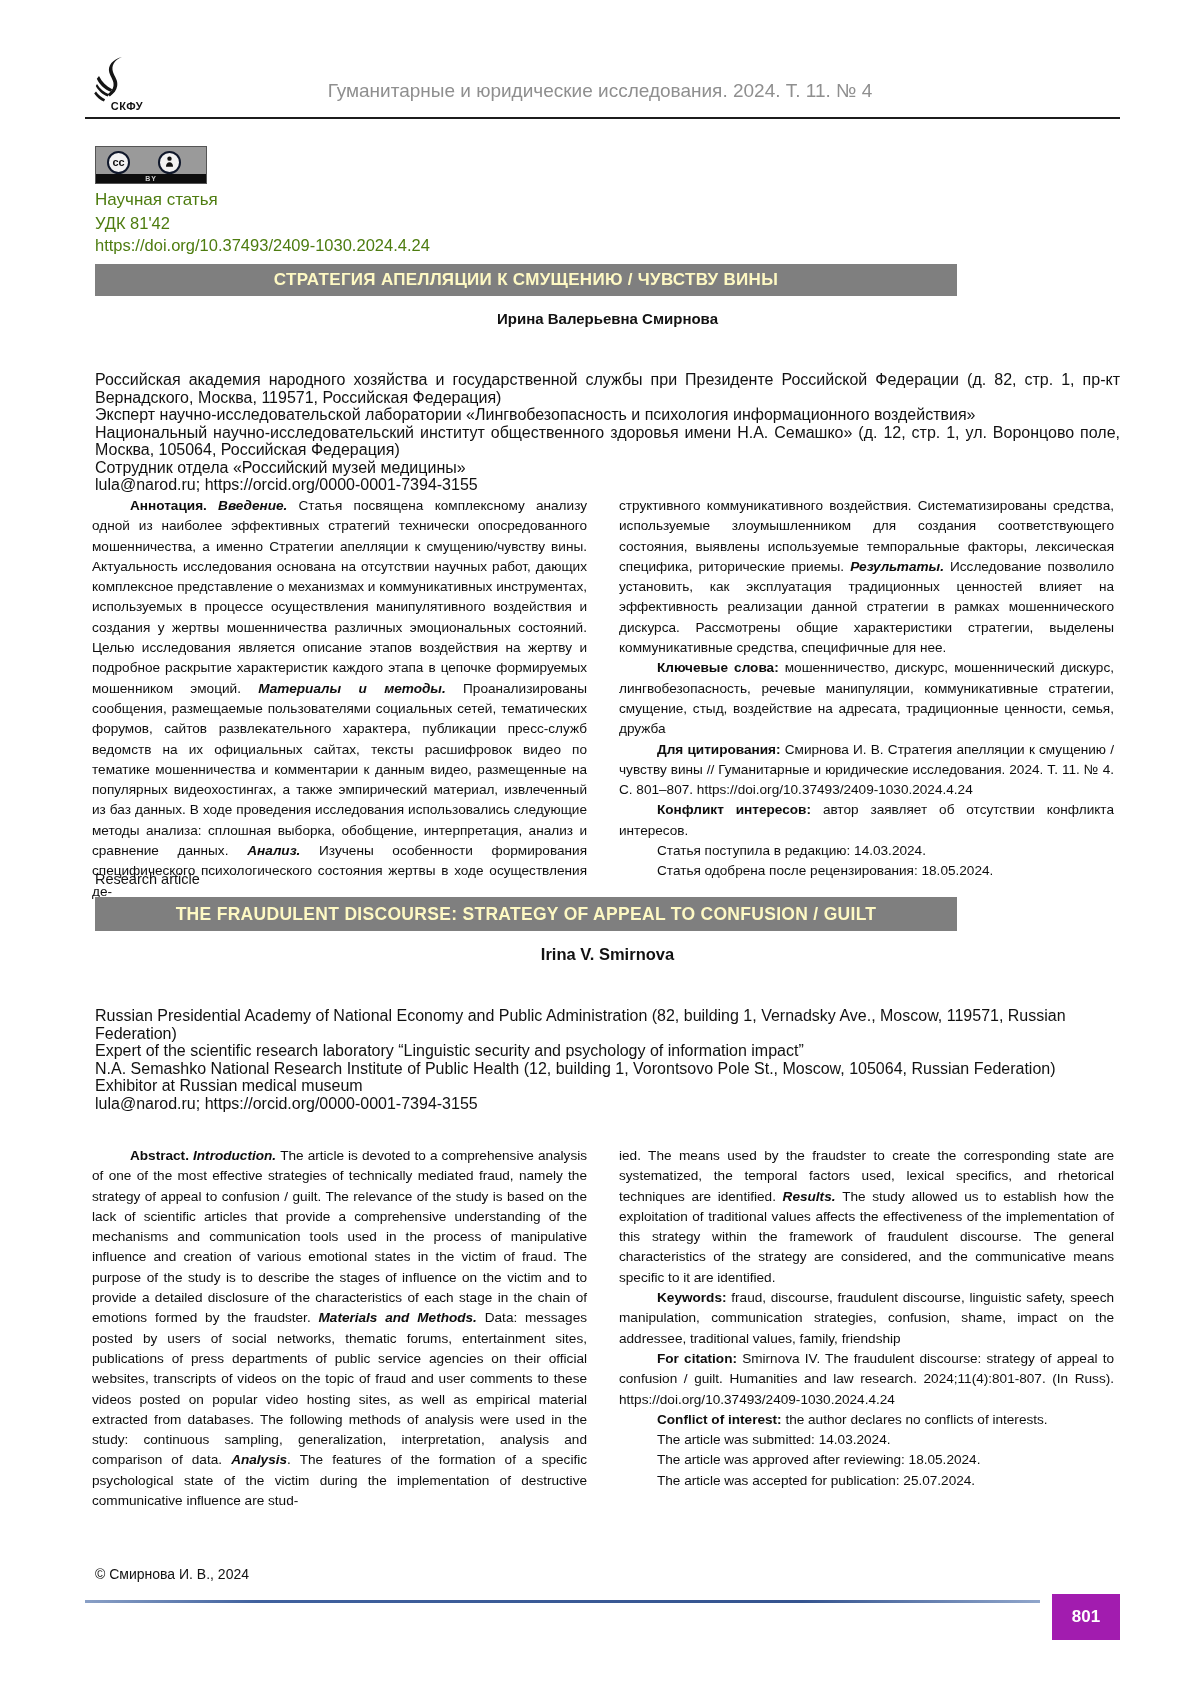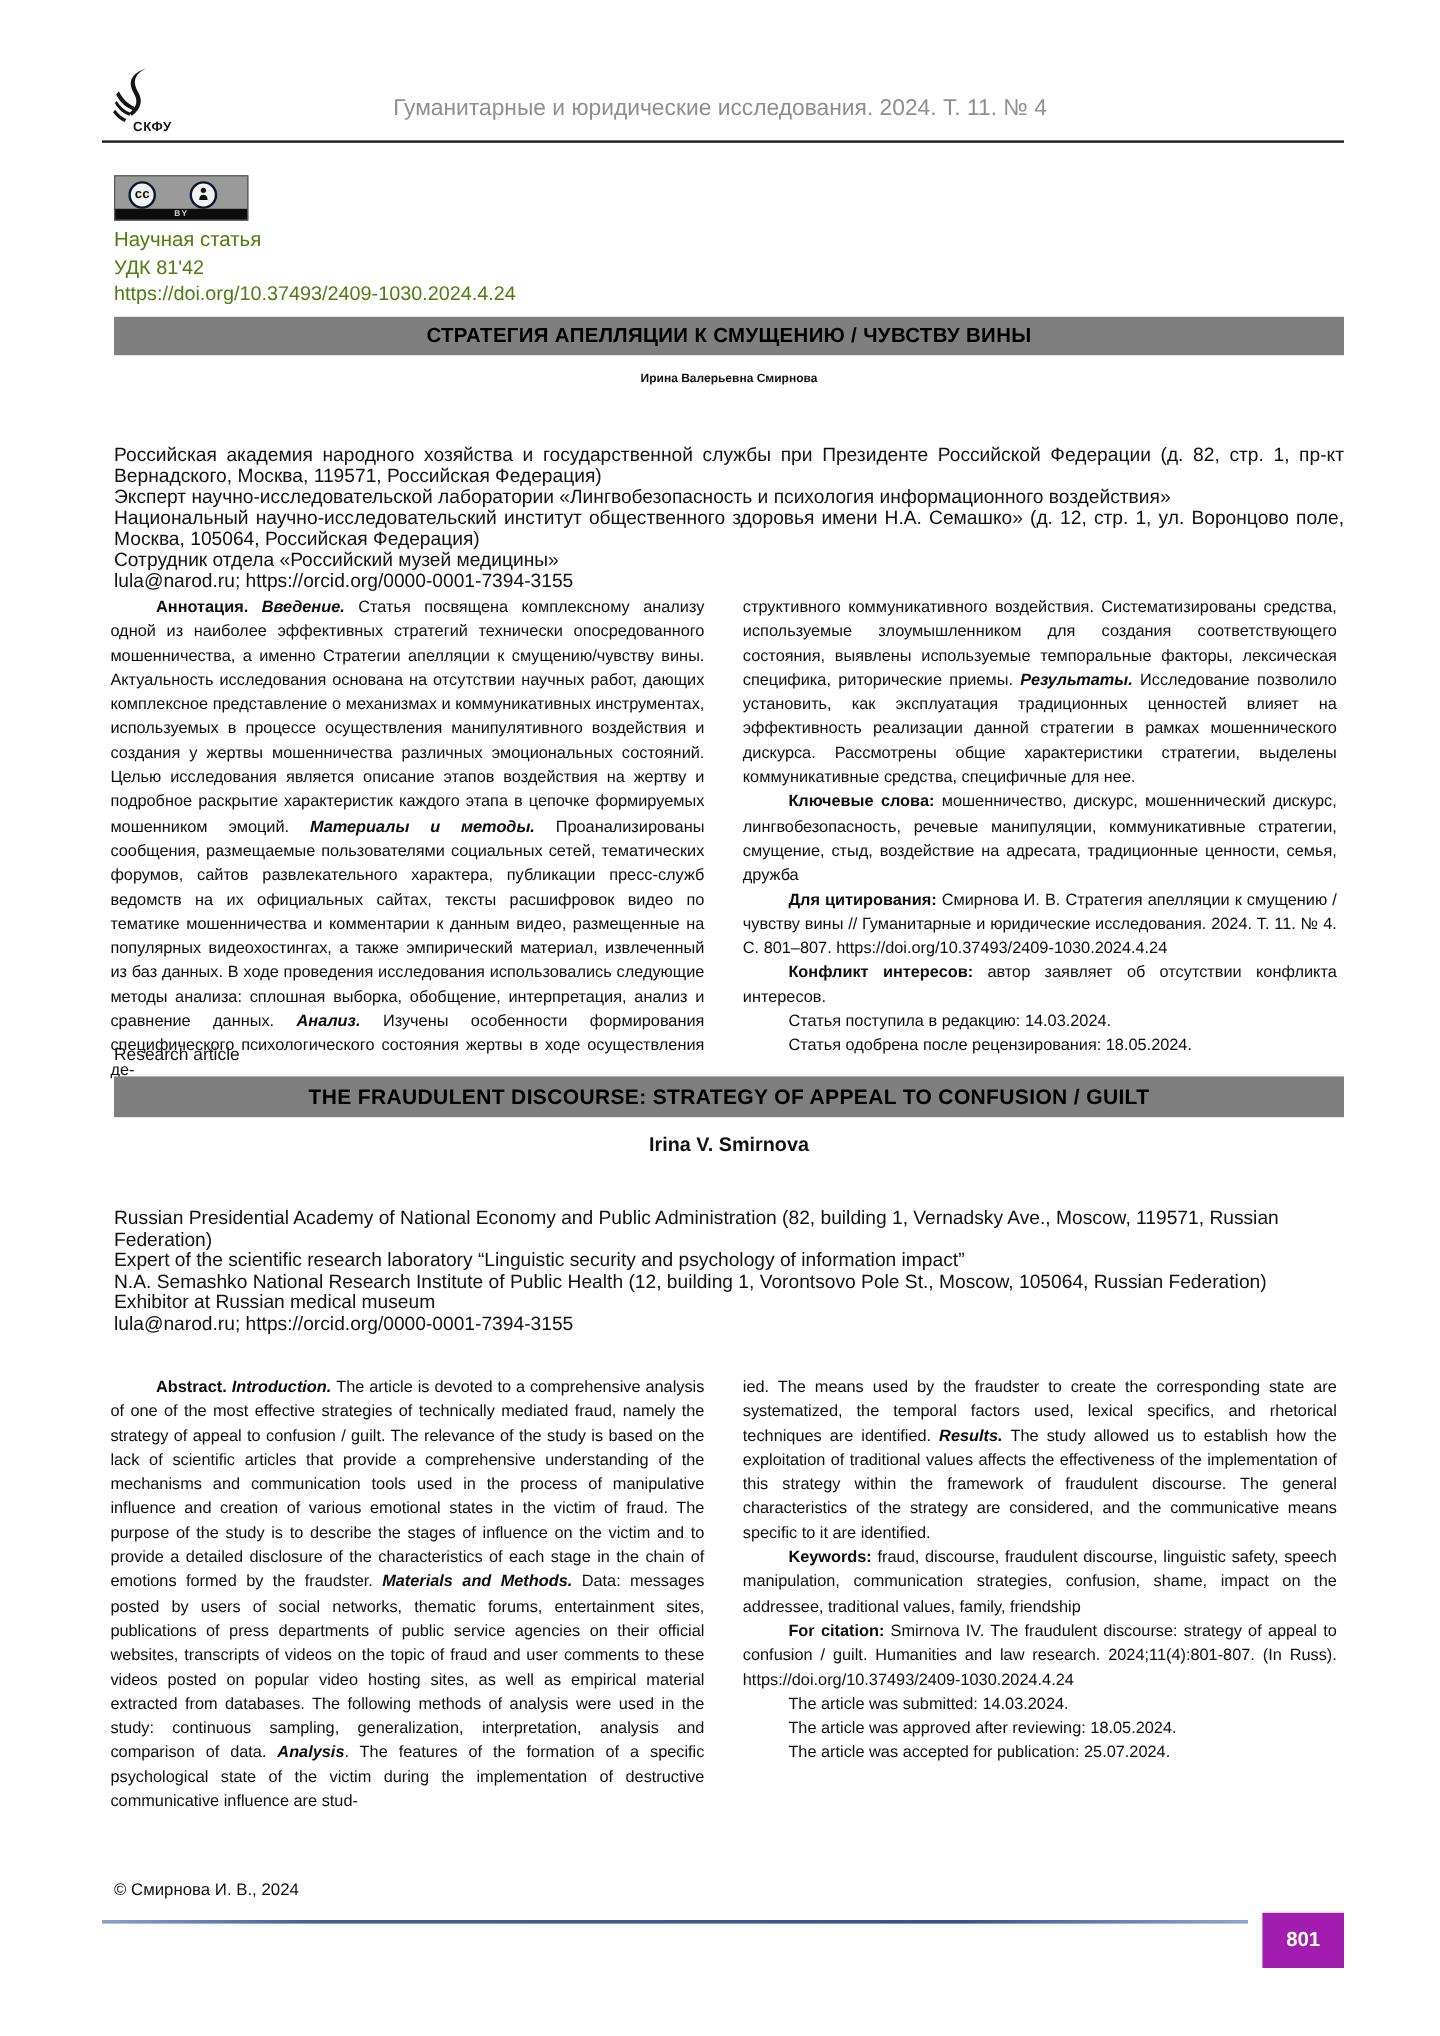--- a/index.html
+++ b/index.html
@@ -24,27 +24,27 @@
   .cc-strip { position:absolute; left:0; bottom:0; width:100%; height:9px; background:#0d0d0d; color:#cfcfcf;
               font-size:7px; font-weight:bold; text-align:center; line-height:9px; letter-spacing:1px; }
 
   
   .meta-line { position:absolute; left:95px; font-size:16.5px; color:#4d7c0f; }
   .t-type { top:190px; font-size:17px; }
   .t-udc  { top:214px; }
   .t-doi  { top:236px; }
 
   
-  .title-bar { position:absolute; left:95px; width:1025px; background:#7f7f7f; color:#000000; font-weight:bold;
+  .title-bar { position:absolute; left:95px; width:862px; background:#7f7f7f; color:#fef9c3; font-weight:bold;
                text-align:center; letter-spacing:.3px; }
   .bar-ru { top:264px; height:32px; line-height:32px; font-size:17px; }
   .bar-en { top:897px; height:34px; line-height:34px; font-size:17.5px; }
 
   .author { position:absolute; left:95px; width:1025px; text-align:center; font-weight:bold; }
-  .author-ru { top:310px; font-size:10px; }
+  .author-ru { top:310px; font-size:15px; }
   .author-en { top:945px; font-size:16.5px; }
 
   .affil { position:absolute; left:95px; width:1025px; font-size:16px; line-height:17.5px; color:#111;margin-top:23px; }
   .affil-ru { top:348px; text-align:justify; }
   .affil-en { top:984px; }
 
   .research-article { position:absolute; left:95px; top:871px; font-size:14.5px; }
 
   
   .abstract { position:absolute; left:92px; width:1022px; display:flex; gap:32px; }
@@ -131,20 +131,21 @@
     </div>
 
   <div class="abstract abs-en">
     <div class="col">
         <p class="ind"><span class="b">Abstract. </span><span class="bi">Introduction. </span><span>The article is devoted to a comprehensive analysis of one of the most effective strategies of technically mediated fraud, namely the strategy of appeal to confusion / guilt. The relevance of the study is based on the lack of scientific articles that provide a comprehensive understanding of the mechanisms and communication tools used in the process of manipulative influence and creation of various emotional states in the victim of fraud. The purpose of the study is to describe the stages of influence on the victim and to provide a detailed disclosure of the characteristics of each stage in the chain of emotions formed by the fraudster. </span><span class="bi">Materials and Methods. </span><span>Data: messages posted by users of social networks, thematic forums, entertainment sites, publications of press departments of public service agencies on their official websites, transcripts of videos on the topic of fraud and user comments to these videos posted on popular video hosting sites, as well as empirical material extracted from databases. The following methods of analysis were used in the study: continuous sampling, generalization, interpretation, analysis and comparison of data. </span><span class="bi">Analysis</span><span>. The features of the formation of a specific psychological state of the victim during the implementation of destructive communicative influence are stud-</span></p>
       </div>
     <div class="col">
         <p class=""><span>ied. The means used by the fraudster to create the corresponding state are systematized, the temporal factors used, lexical specifics, and rhetorical techniques are identified. </span><span class="bi">Results. </span><span>The study allowed us to establish how the exploitation of traditional values affects the effectiveness of the implementation of this strategy within the framework of fraudulent discourse. The general characteristics of the strategy are considered, and the communicative means specific to it are identified.</span></p>
         <p class="ind"><span class="b">Keywords: </span><span>fraud, discourse, fraudulent discourse, linguistic safety, speech manipulation, communication strategies, confusion, shame, impact on the addressee, traditional values, family, friendship</span></p>
         <p class="ind"><span class="b">For citation: </span><span>Smirnova IV. The fraudulent discourse: strategy of appeal to confusion / guilt. Humanities and law research. 2024;11(4):801-807. (In Russ). https://doi.org/10.37493/2409-1030.2024.4.24</span></p>
+        <p class="ind"><span class="b">Conflict of interest: </span><span>the author declares no conflicts of interests.</span></p>
         <p class="ind"><span>The article was submitted: 14.03.2024.</span></p>
         <p class="ind"><span>The article was approved after reviewing: 18.05.2024.</span></p>
         <p class="ind"><span>The article was accepted for publication: 25.07.2024.</span></p>
       </div>
   </div>
 
   <div class="copyright">© Смирнова И. В., 2024</div>
   <div class="footer-rule"></div>
   <div class="page-num">801</div>
 

